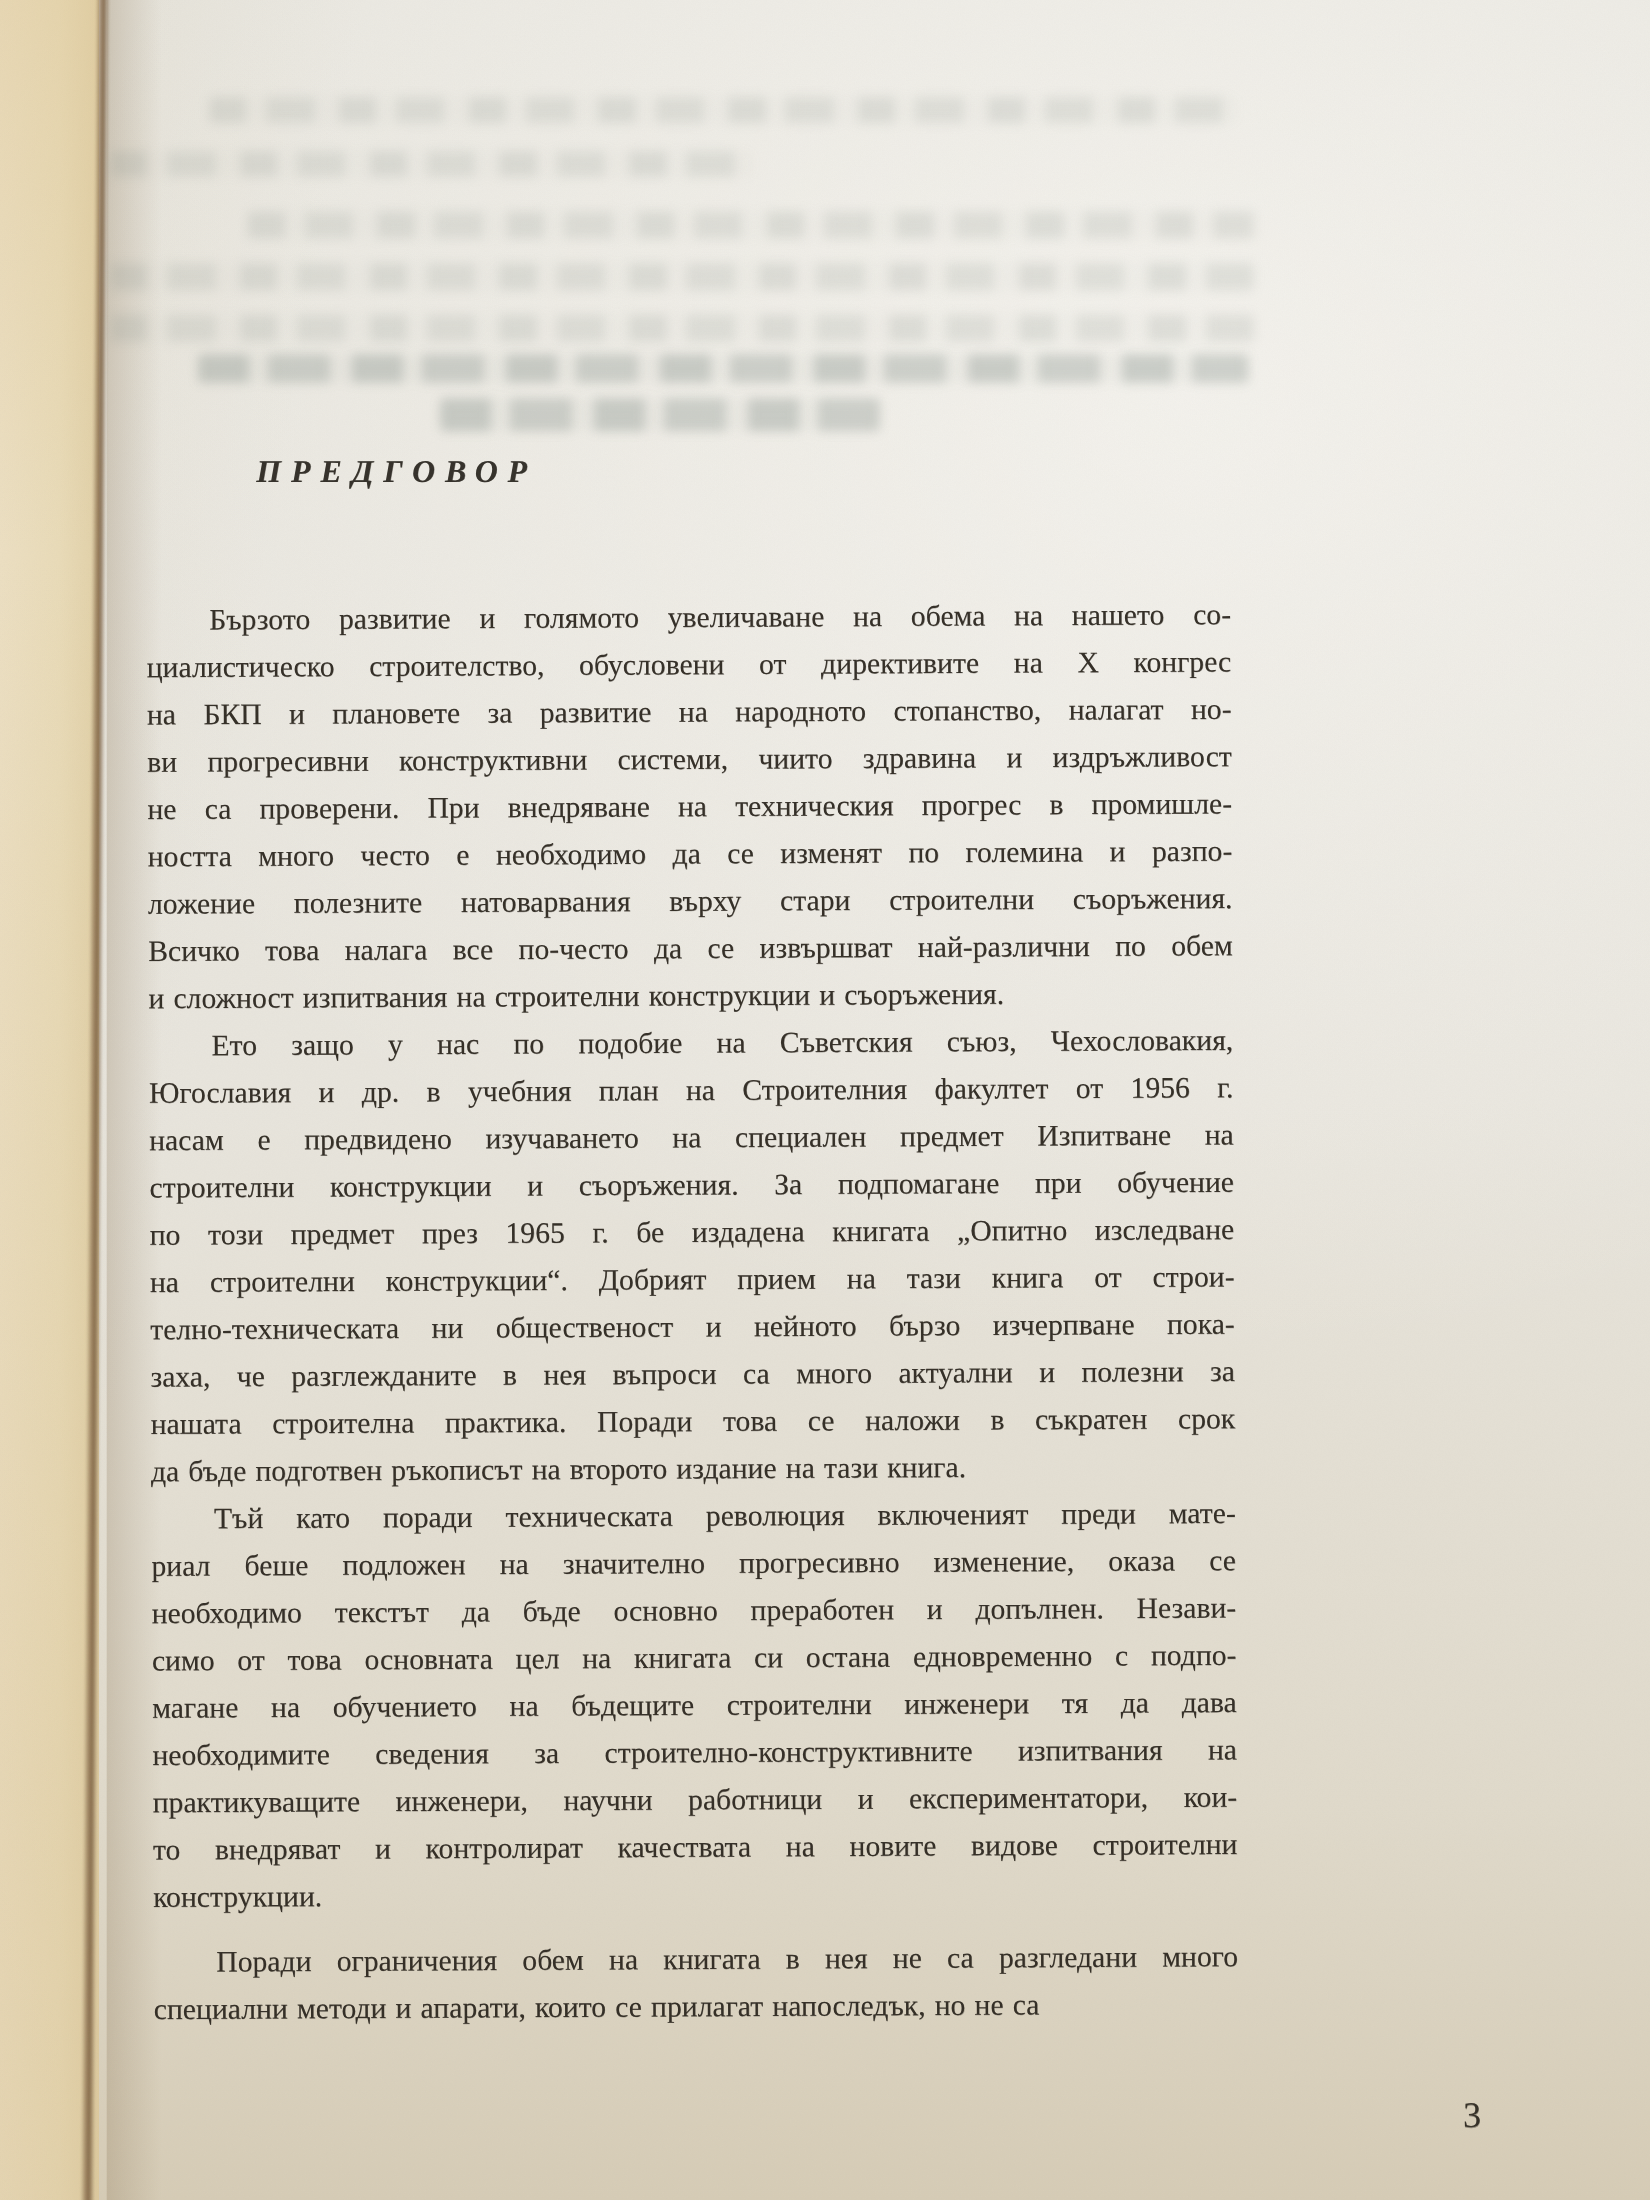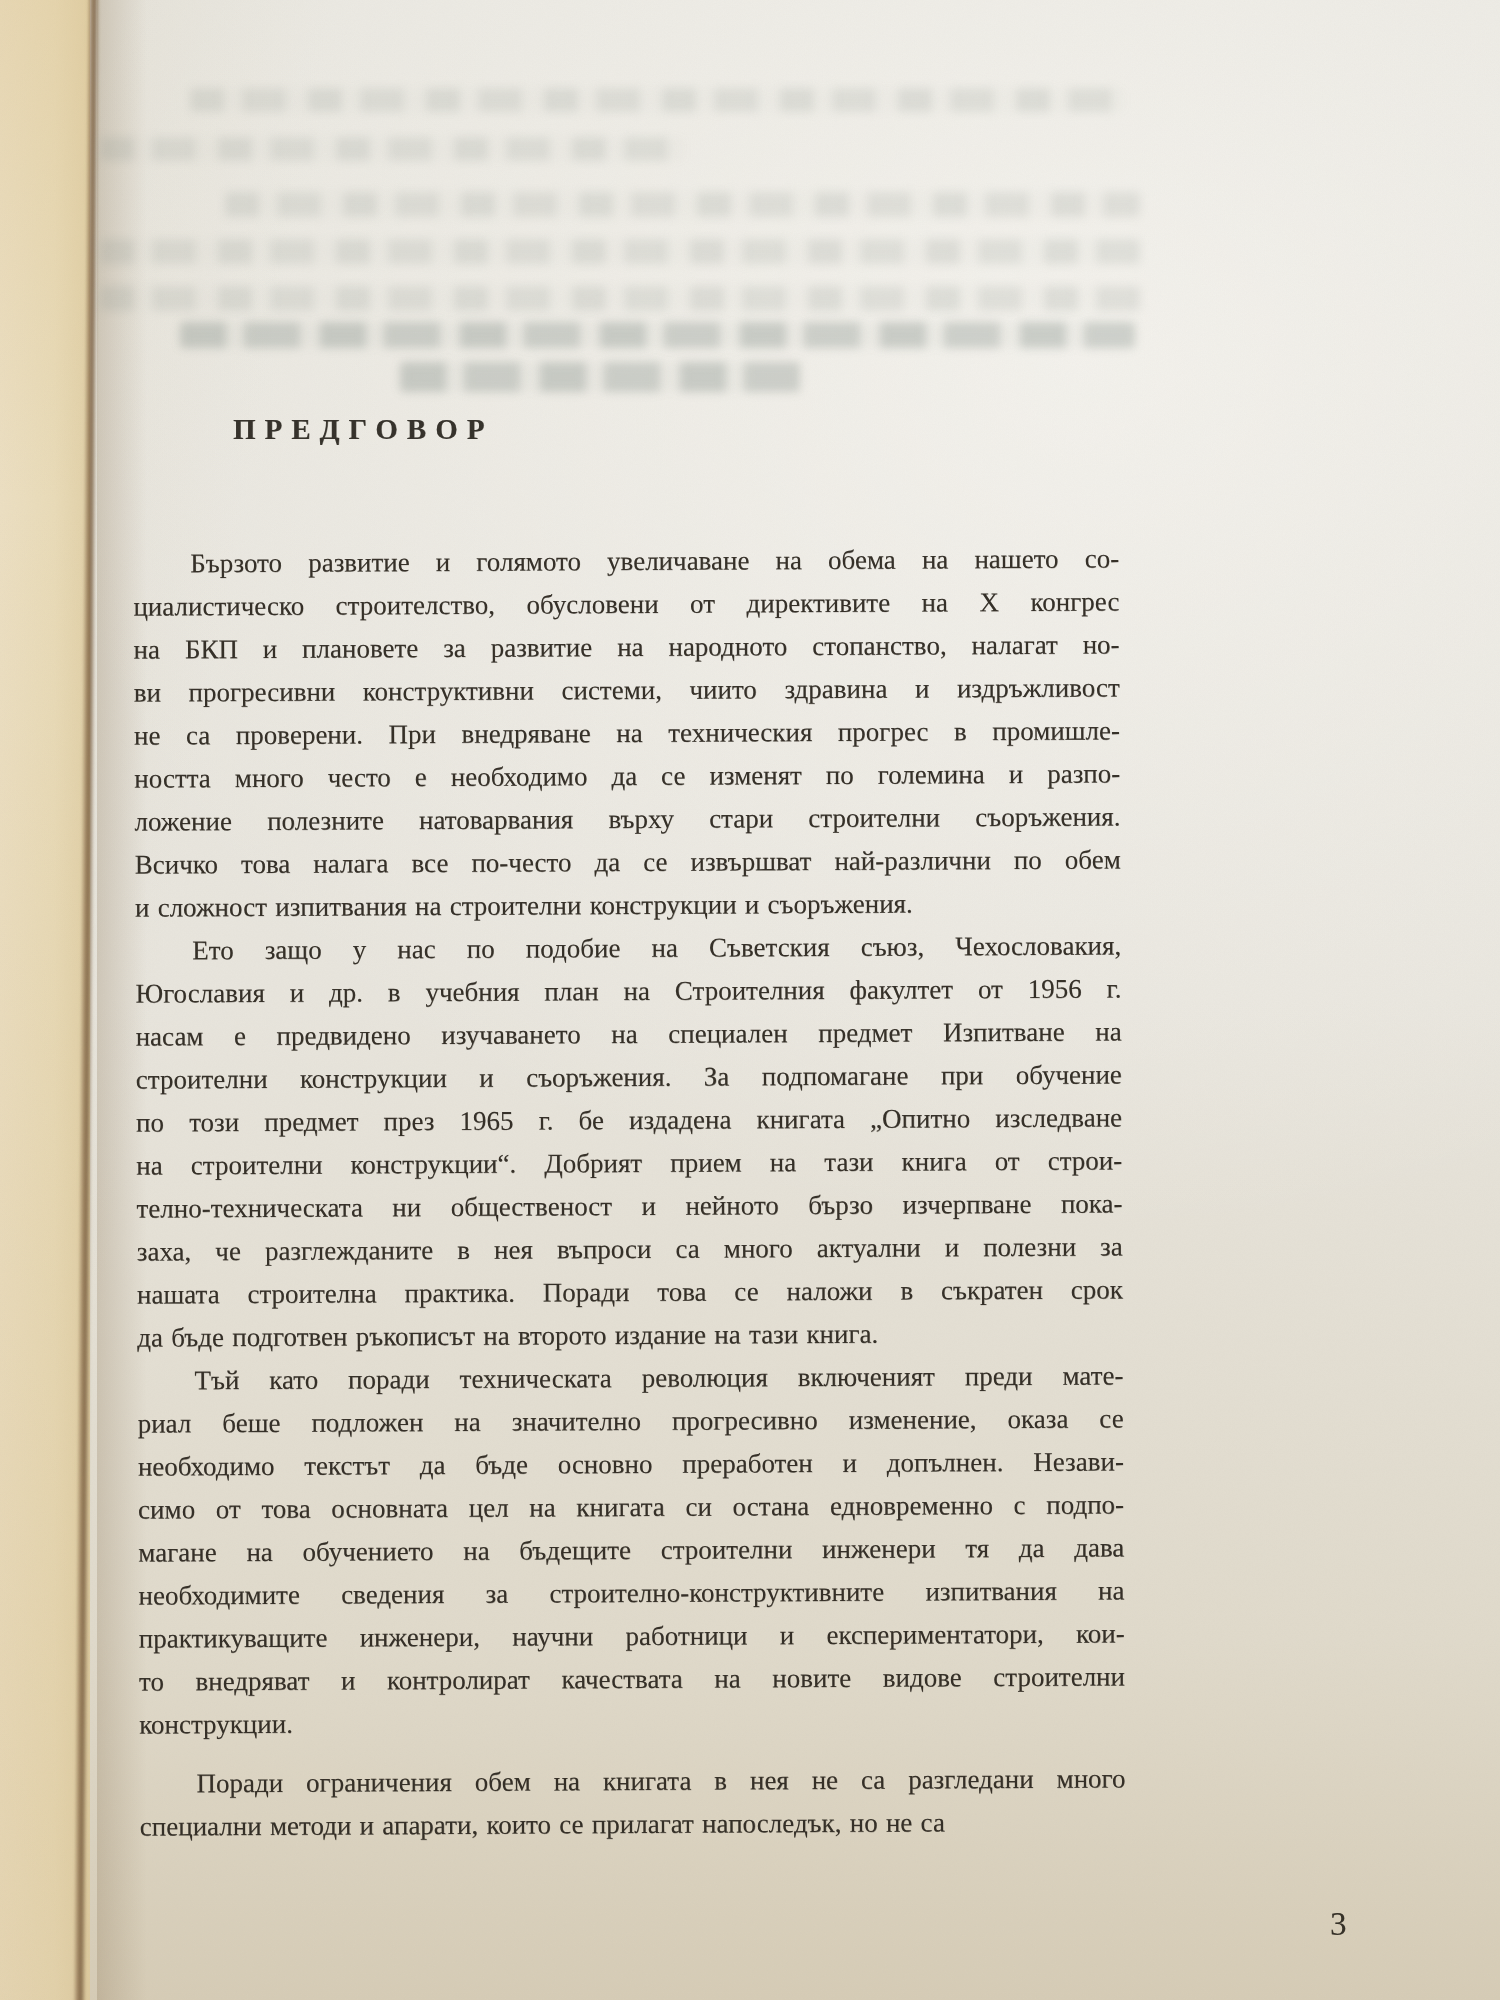--- a/index.html
+++ b/index.html
@@ -47,20 +47,21 @@
       rgba(128,140,134,0.08) 46px, rgba(128,140,134,0.08) 64px,
       rgba(128,140,134,0.46) 64px, rgba(128,140,134,0.46) 120px,
       rgba(128,140,134,0.08) 120px, rgba(128,140,134,0.08) 140px);
   }
 
   .heading {
     position: absolute; left: 233px; top: 413px;
     font-size: 29px; font-weight: bold; letter-spacing: 9px;
     color: rgba(38,34,27,0.88);
     text-shadow: 0.4px 0.4px 0.6px rgba(38,34,27,0.45);
+    font-style: italic;
   }
 
   .body-text {
     position: absolute; left: 133px; top: 540px; width: 986px;
     transform: rotate(-0.3deg); transform-origin: 50% 0;
     color: rgba(42,37,29,0.93); font-size: 27px;
   }
   .line {
     height: 43px; line-height: 43px;
     text-align: justify; text-align-last: justify;

